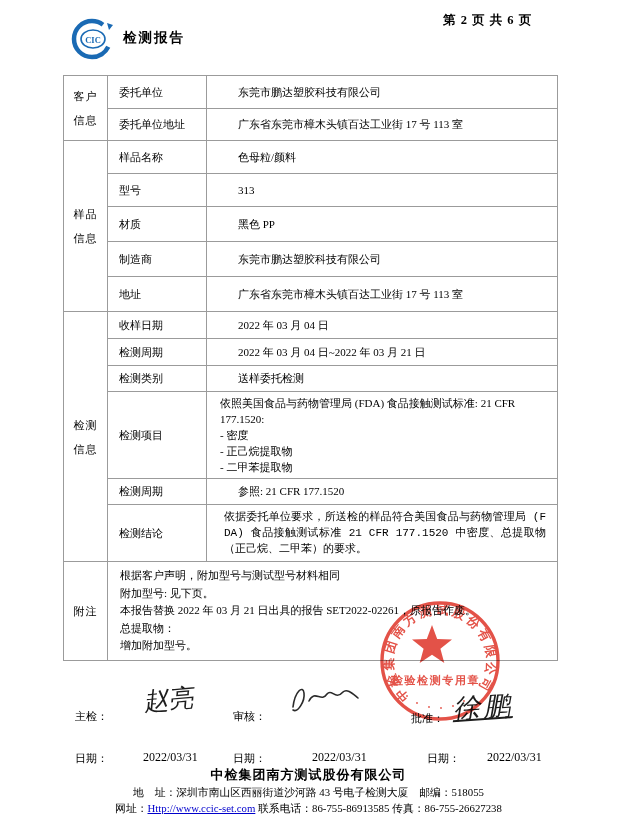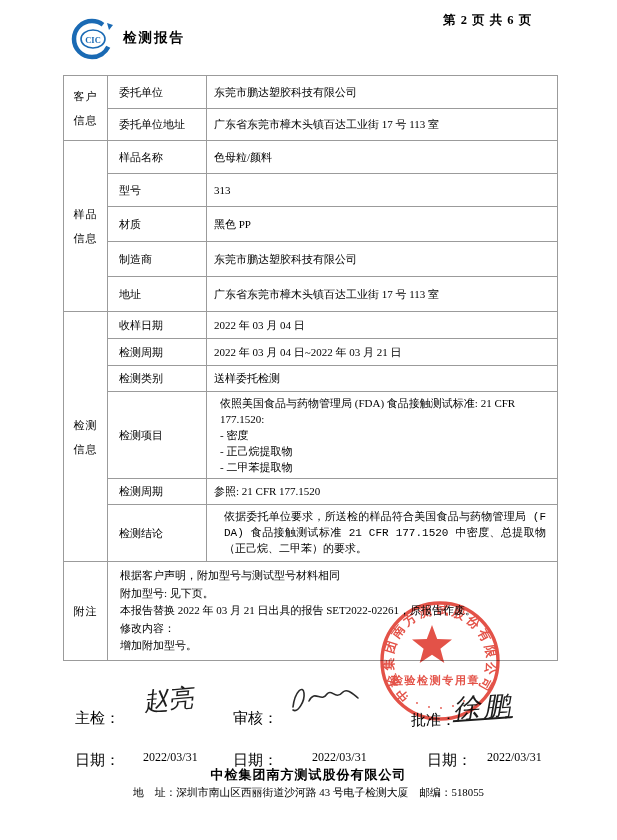--- a/index.html
+++ b/index.html
@@ -13,29 +13,29 @@
   .logo{position:absolute;left:63px;top:15px;}
   .hdr-title{position:absolute;left:123px;top:29px;font-size:13.5px;font-weight:bold;letter-spacing:2px;}
   .hdr-no{position:absolute;left:232px;top:30px;font-size:12.5px;font-weight:bold;}
   .hdr-page{position:absolute;left:443px;top:12px;font-size:12.5px;font-weight:bold;letter-spacing:1px;}
   
   table.rep{border-collapse:collapse;margin-left:63px;width:495px;table-layout:fixed;}
   table.rep td{border:1.2px solid #9b9b9b;font-size:11px;vertical-align:middle;word-break:break-all;}
   td.group{width:44px;text-align:center;letter-spacing:1px;font-size:11.5px;padding:0;}
   td.group div{line-height:24px;}
   td.lbl{width:99px;padding:0 4px 0 11px;}
-  td.val{padding:0 8px 0 7px;}
+  td.val{padding:0 8px 0 31px;}
   td.multi{padding:3px 8px 3px 13px;}
   td.multi div{line-height:16px;}
   td.concl{padding:4px 11px 4px 17px;line-height:16px;text-align:justify;font-family:Liberation Mono, monospace;}
   td.notes-cell{padding:5px 8px 5px 12px;}
   td.notes-cell div{line-height:17.5px;}
   
   .sigblock{position:relative;margin-left:63px;width:495px;height:120px;}
-  .siglabel{position:absolute;font-size:15px;}
+  .siglabel{position:absolute;font-size:11px;}
   .dateval{position:absolute;font-size:12px;}
   .signame{position:absolute;font-size:25px;color:#1d1d1d;
            transform:rotate(-5deg) skewX(-10deg);white-space:nowrap;}
   .signame.approve{font-size:27px;letter-spacing:3px;text-decoration:underline;
            transform:rotate(-4deg) skewX(-14deg);}
   .sigsvg{position:absolute;}
   
   .stamp{position:absolute;left:377px;top:598px;width:126px;height:126px;
          opacity:.88;mix-blend-mode:multiply;pointer-events:none;z-index:5;}
   
@@ -140,21 +140,21 @@
   </tr>
 
   <tr style="height:98px">
     <td class="group">
       <div>附注</div>
     </td>
     <td class="notes-cell" colspan="2">
       <div>根据客户声明，附加型号与测试型号材料相同</div>
       <div>附加型号: 见下页。</div>
       <div>本报告替换 2022 年 03 月 21 日出具的报告 SET2022-02261，原报告作废。</div>
-      <div>修改内容：</div>
+      <div>总提取物：</div>
       <div>增加附加型号。</div>
     </td>
   </tr>
   </tbody>
 </table>
 
 <div class="sigblock">
   <span class="siglabel" style="left:12px;top:48px">主检：</span>
   <span class="signame" style="left:82px;top:22px">赵亮</span>
 
@@ -188,13 +188,18 @@
   <circle cx="40" cy="105" r="0.9" fill="#e03a2e"></circle>
   <circle cx="52" cy="109" r="0.9" fill="#e03a2e"></circle>
   <circle cx="64" cy="110" r="0.9" fill="#e03a2e"></circle>
   <circle cx="76" cy="108" r="0.9" fill="#e03a2e"></circle>
   <circle cx="87" cy="103" r="0.9" fill="#e03a2e"></circle>
 </svg>
 
 <div class="footer">
   <div class="f-company">中检集团南方测试股份有限公司</div>
   <div class="f-line">地　址：深圳市南山区西丽街道沙河路 43 号电子检测大厦　邮编：518055</div>
+  <div class="f-line">
+    <span>网址：</span><a class="f-link" href="#">Http://www.ccic-set.com</a>
+    <span>联系电话：86-755-86913585</span>
+    <span>传真：86-755-26627238</span>
+  </div>
 </div>
 
 </body></html>

